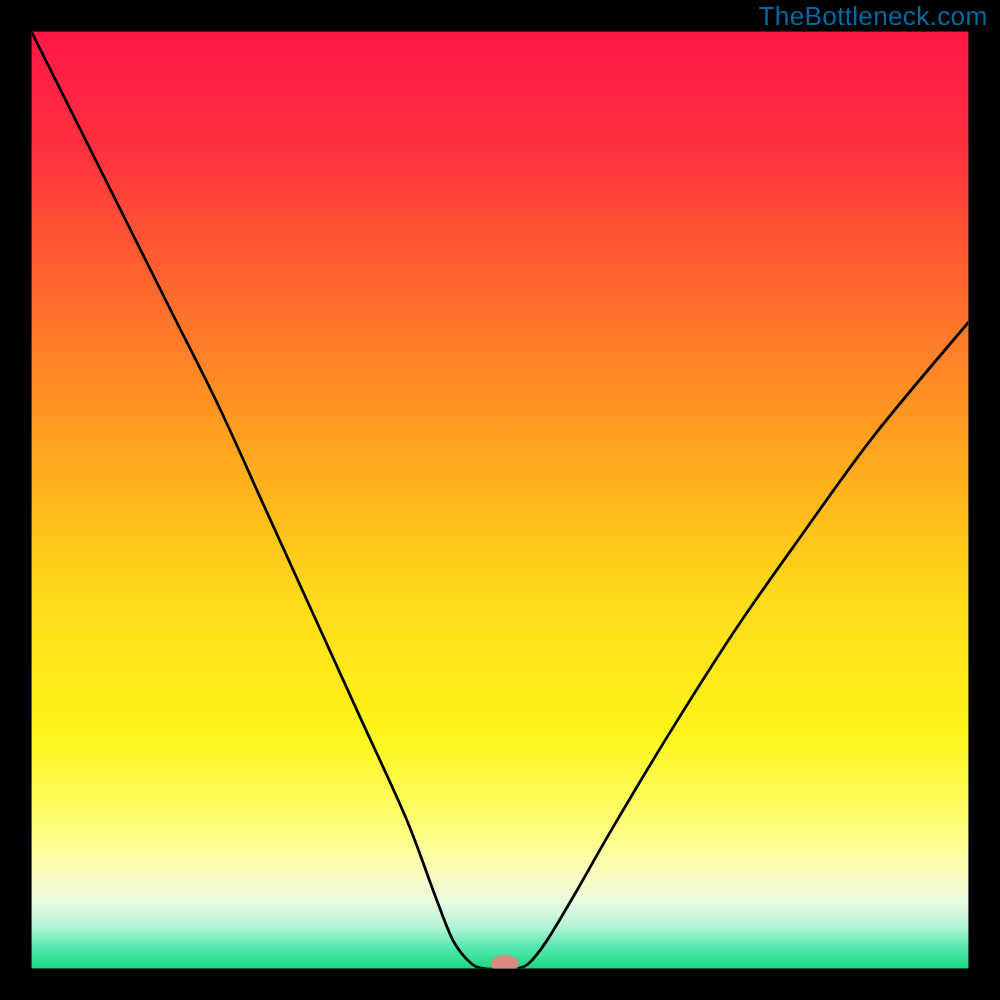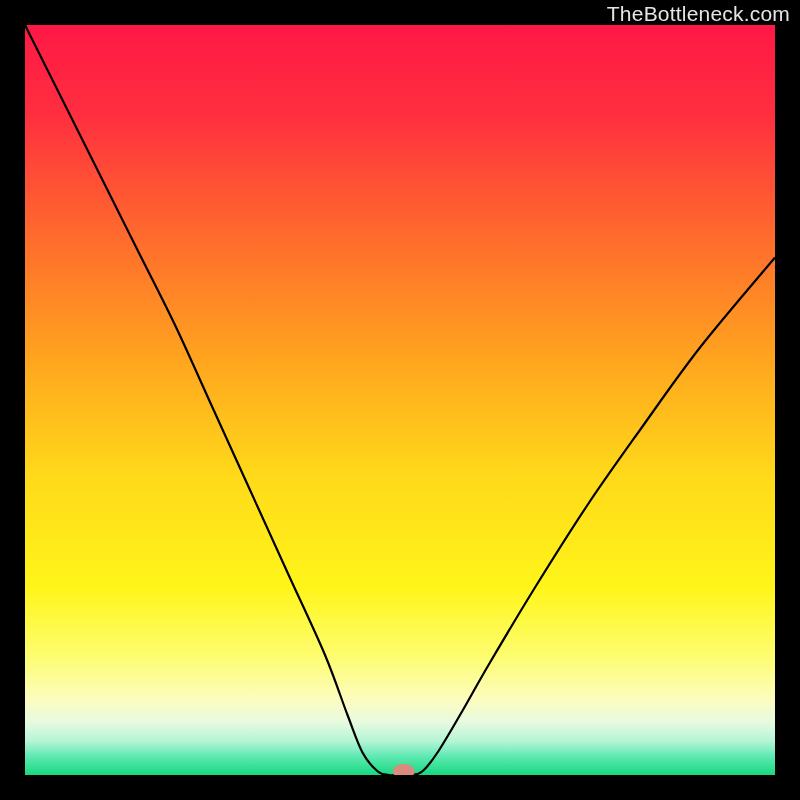--- a/index.html
+++ b/index.html
@@ -14,21 +14,21 @@
   .frame {
     position: relative;
     width: 800px;
     height: 800px;
     background: #000;
   }
   .watermark {
     position: absolute;
     top: 2px;
     right: 10px;
-    color: #e5e5e5;
+    color: #0369a1;
     font-size: 21px;
     font-weight: 400;
     letter-spacing: 0.2px;
     z-index: 5;
   }
   .plot-area {
     position: absolute;
     left: 25px;
     top: 25px;
     width: 750px;

